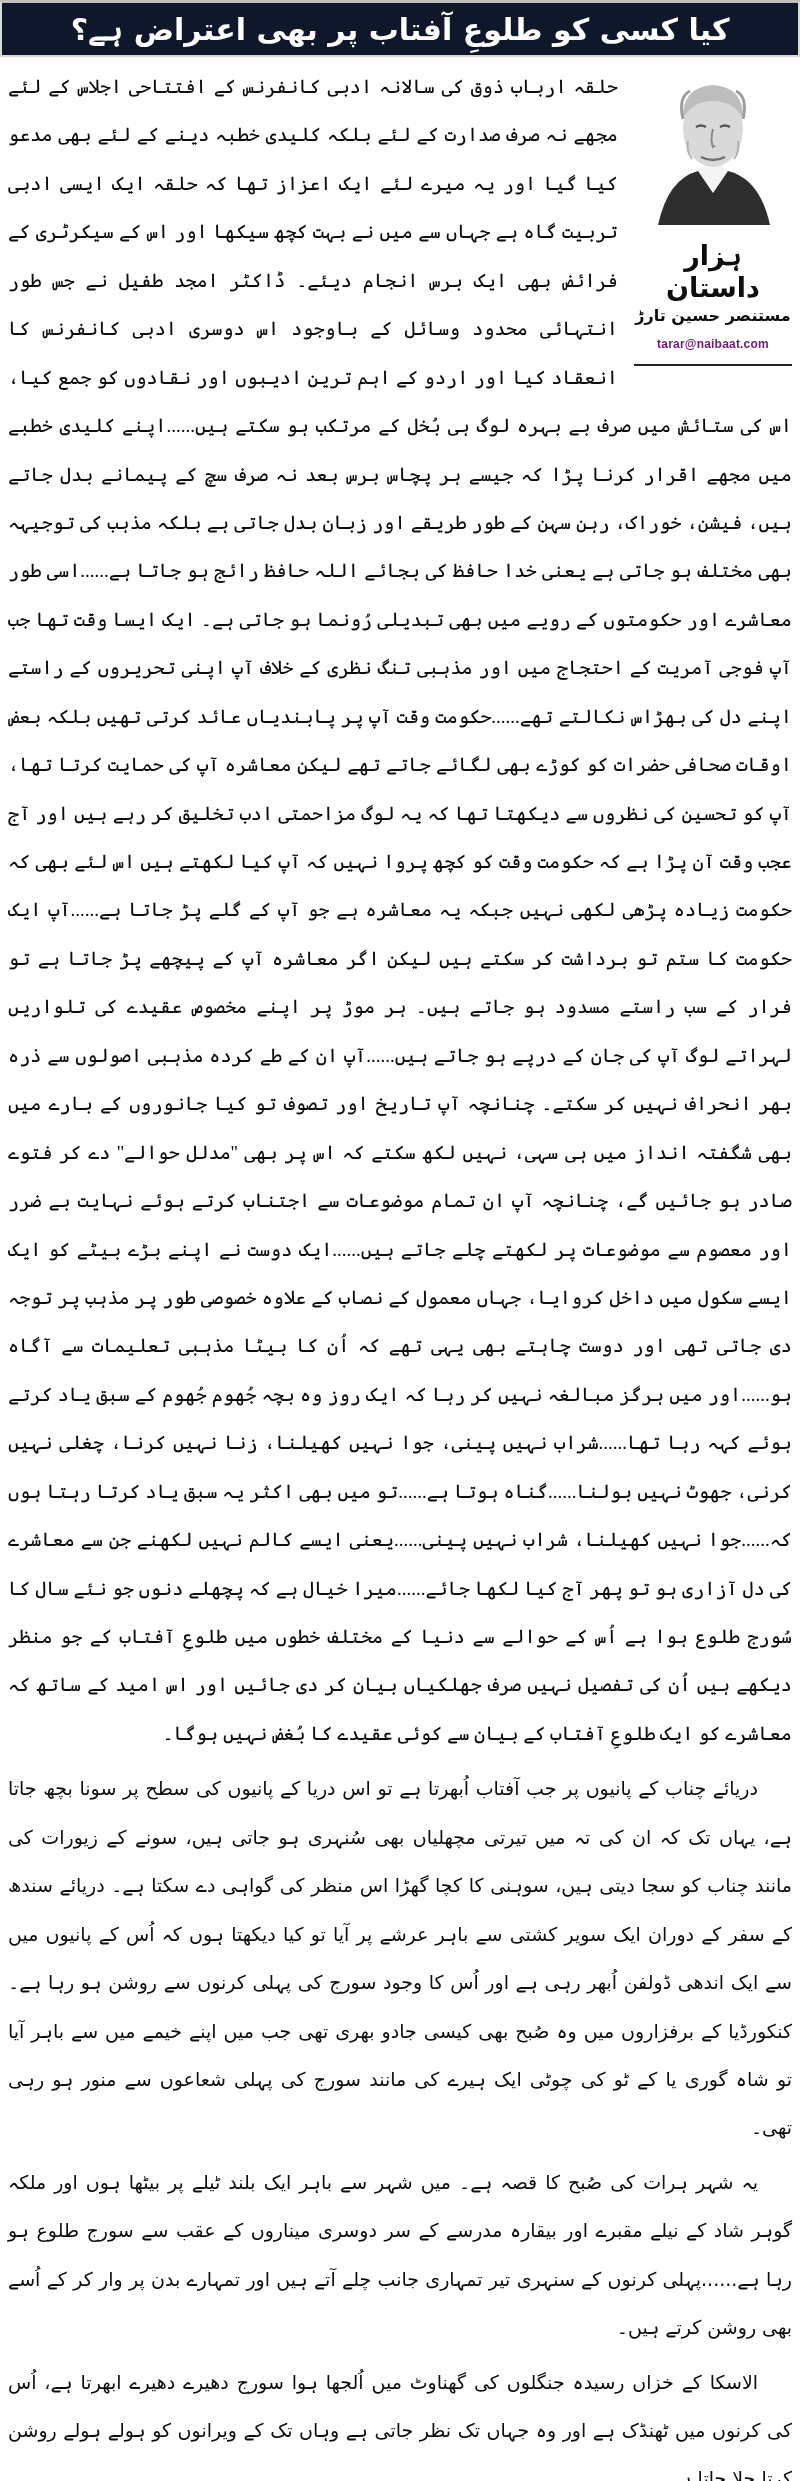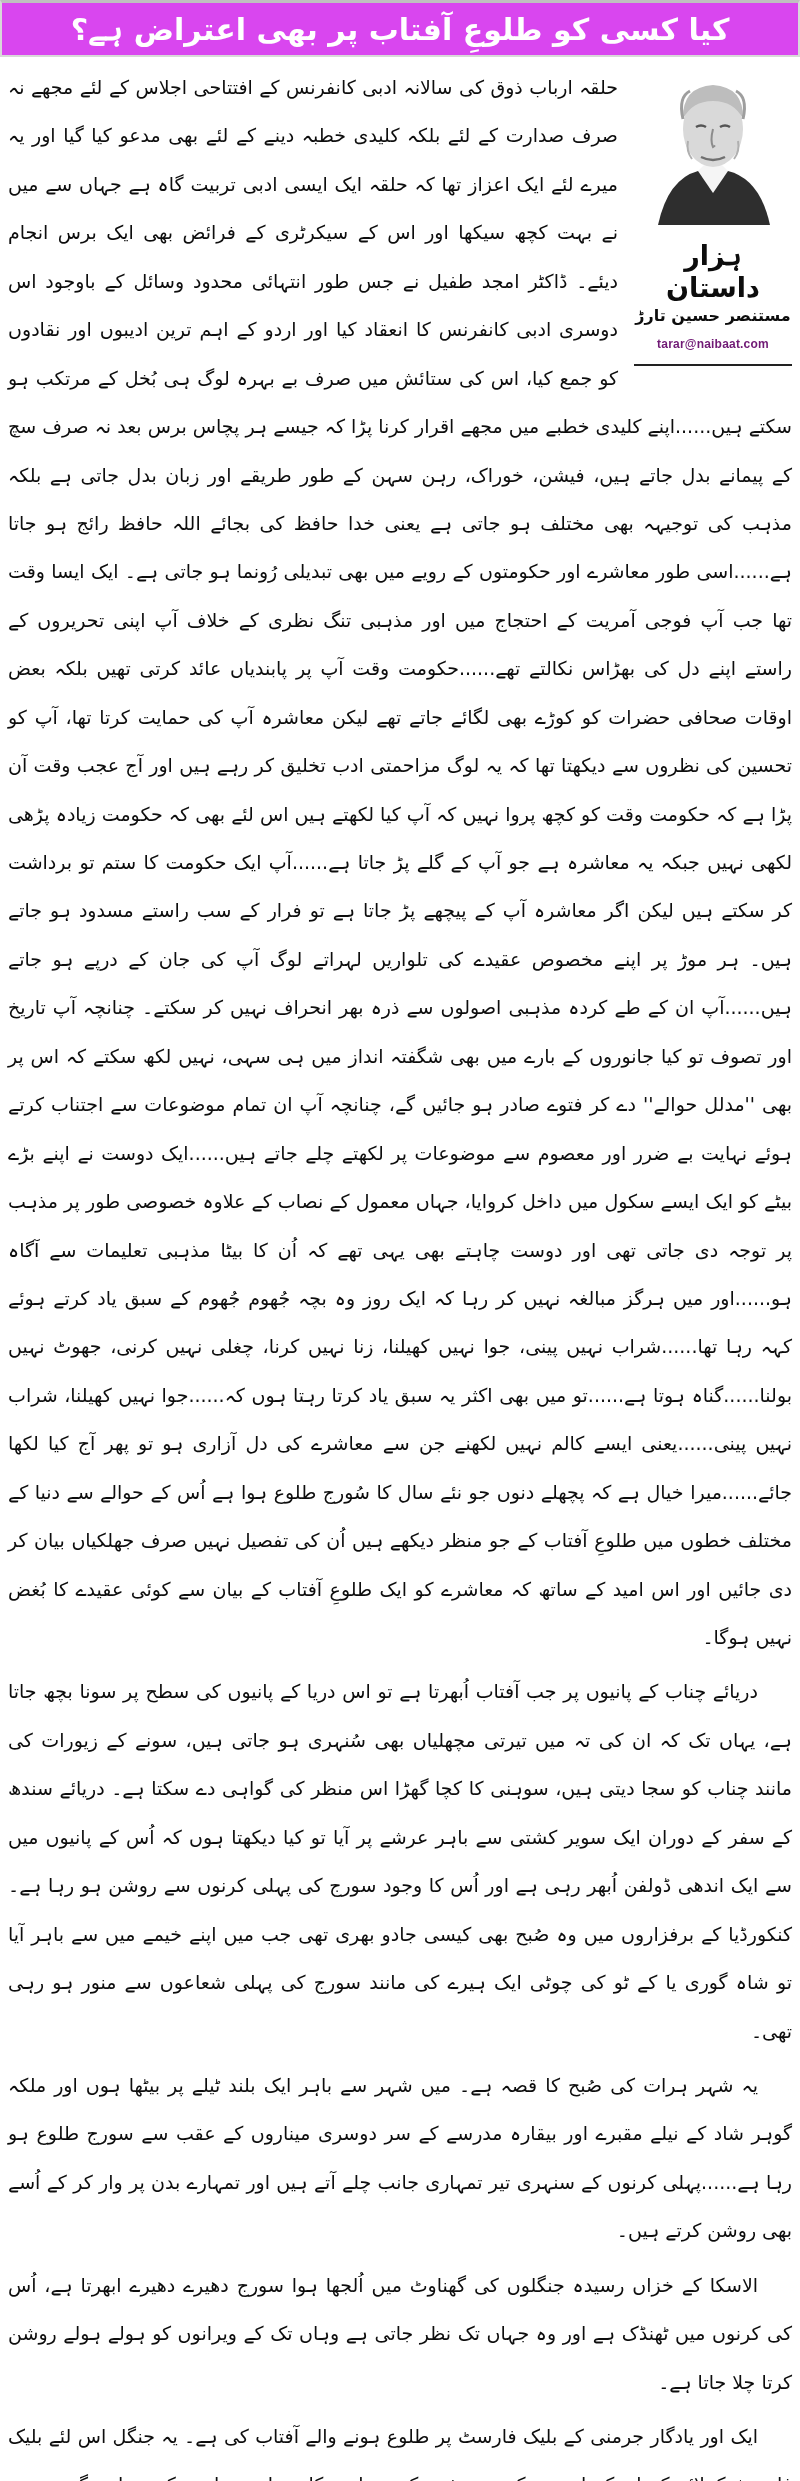--- a/index.html
+++ b/index.html
@@ -1,27 +1,27 @@
 <!DOCTYPE html>
 <html lang="ur"><head>
 <meta charset="utf-8">
 <style>
   html,body{margin:0;padding:0;background:#ffffff;}
   .page{width:800px;margin:0 auto;background:#ffffff;font-family:"DejaVu Sans",sans-serif;color:#0d0d0d;}
 
   
-  .headline-bar{background:#d946ef;border:2px solid #d8d8d8;border-top:3px solid #bfbfbf;
+  .headline-bar{background:#0f172a;border:2px solid #d8d8d8;border-top:3px solid #bfbfbf;
     height:52px;display:flex;align-items:center;justify-content:center;}
   .headline-bar h1{margin:0;color:#ffffff;font-size:30px;font-weight:bold;letter-spacing:0;
     font-family:"DejaVu Sans",sans-serif;}
 
   
   .article{direction:rtl;text-align:justify;padding:6px 8px 0 8px;font-size:19px;line-height:2.55;}
   .article p{margin:0 0 6px 0;text-indent:34px;}
-  .article p.first{text-indent:0;}
+  .article p.first{text-indent:0;font-family:Liberation Serif, serif;}
 
   
   .author-box{float:right;width:158px;margin:4px 0 10px 16px;text-align:center;
     border-bottom:2px solid #222;padding-bottom:4px;direction:rtl;}
   .portrait{width:150px;height:158px;display:block;margin:0 auto;}
   .column-title{font-size:27px;font-weight:bold;line-height:1.2;margin-top:15px;}
   .author-name{font-size:16px;font-weight:bold;line-height:1.4;text-align:center;}
   .author-email{direction:ltr;font-family:"Liberation Sans",sans-serif;font-weight:bold;
     font-size:12px;color:#701a75;letter-spacing:.2px;display:block;margin-top:2px;}
   .clear{clear:both;}

